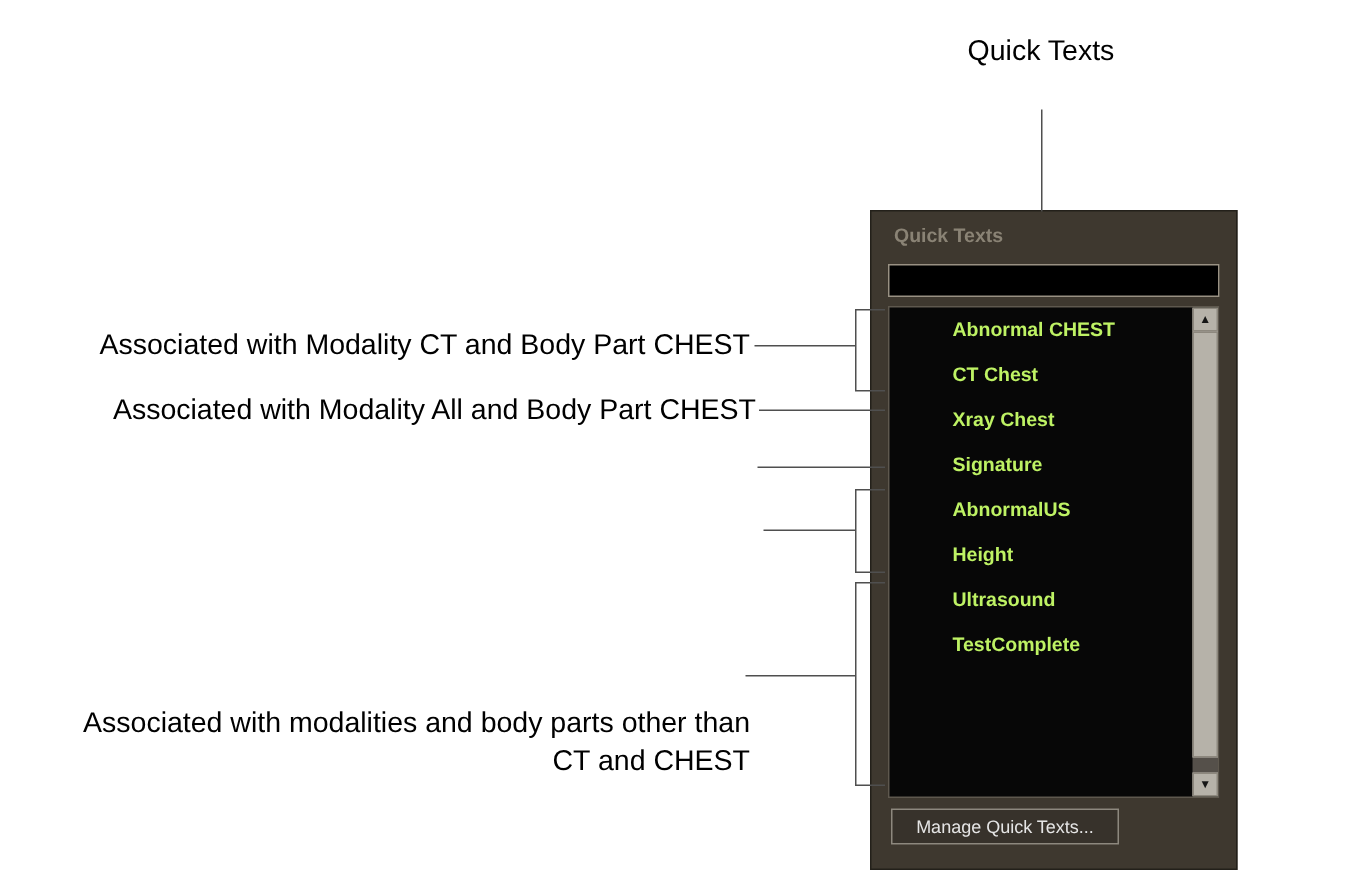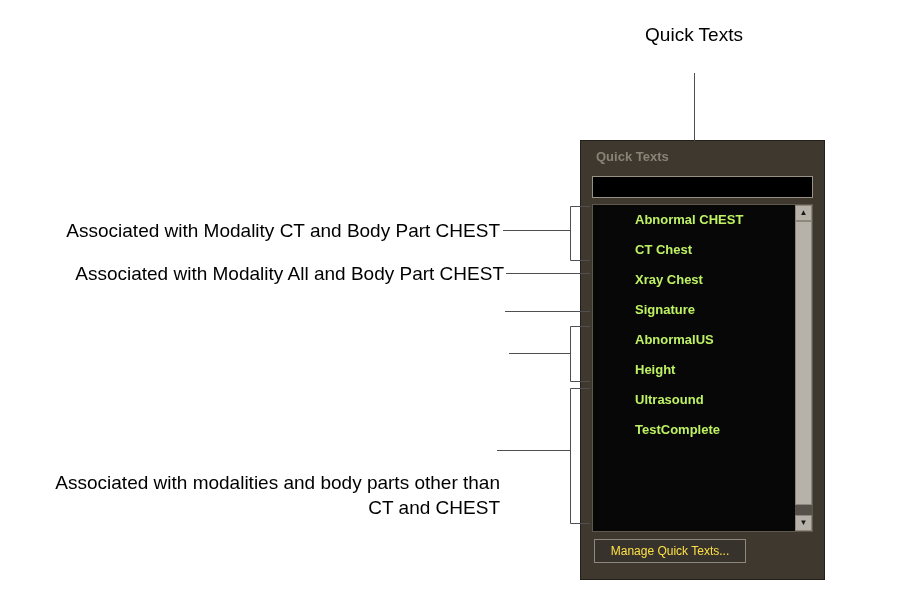--- a/index.html
+++ b/index.html
@@ -98,21 +98,21 @@
     position: absolute; left: 0; top: 0;
     width: 17px; height: 284px;
     background: #b6b2a9;
     border: 1px solid #8d887e;
   }
   .manage-btn {
     position: absolute; left: 13px; top: 398px;
     width: 152px; height: 24px;
     background: #37322b;
     border: 1px solid #8d887e;
-    color: #fde047;
+    color: #e5e5e5;
     font-size: 12px;
     font-family: "Liberation Sans", sans-serif;
     cursor: default;
   }
 </style>
 </head>
 <body>
 
 <div class="canvas">
 

